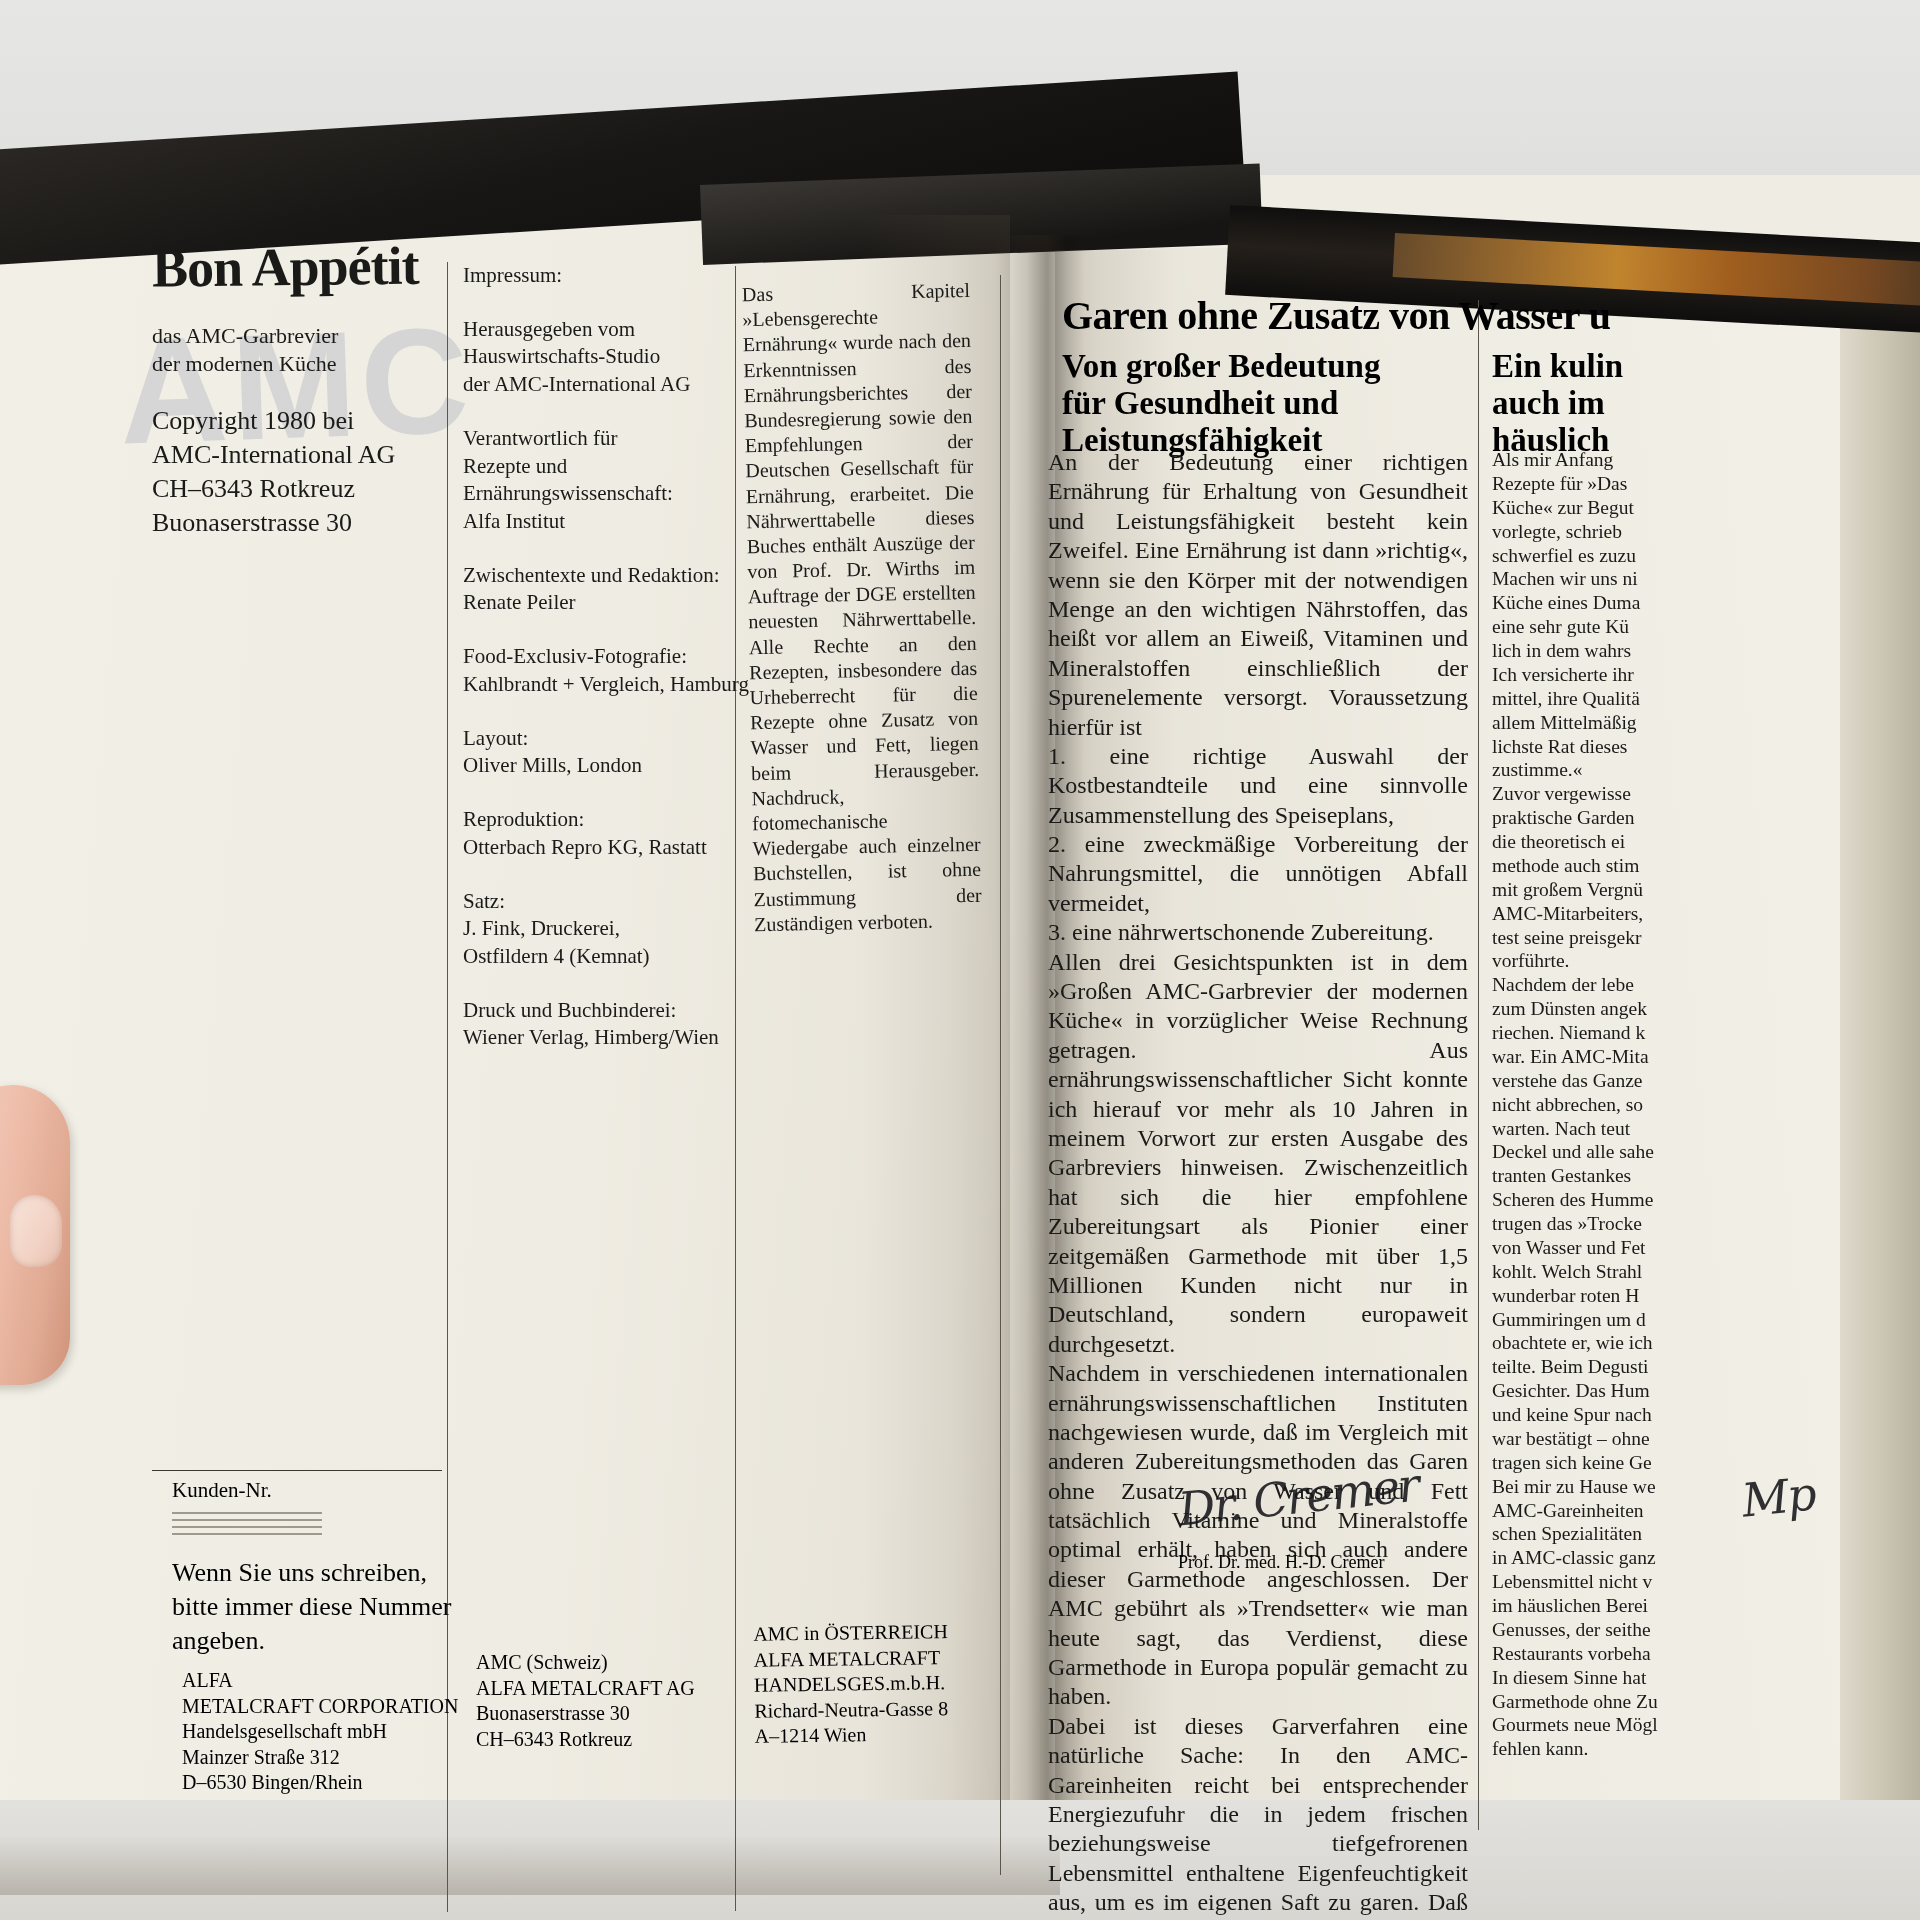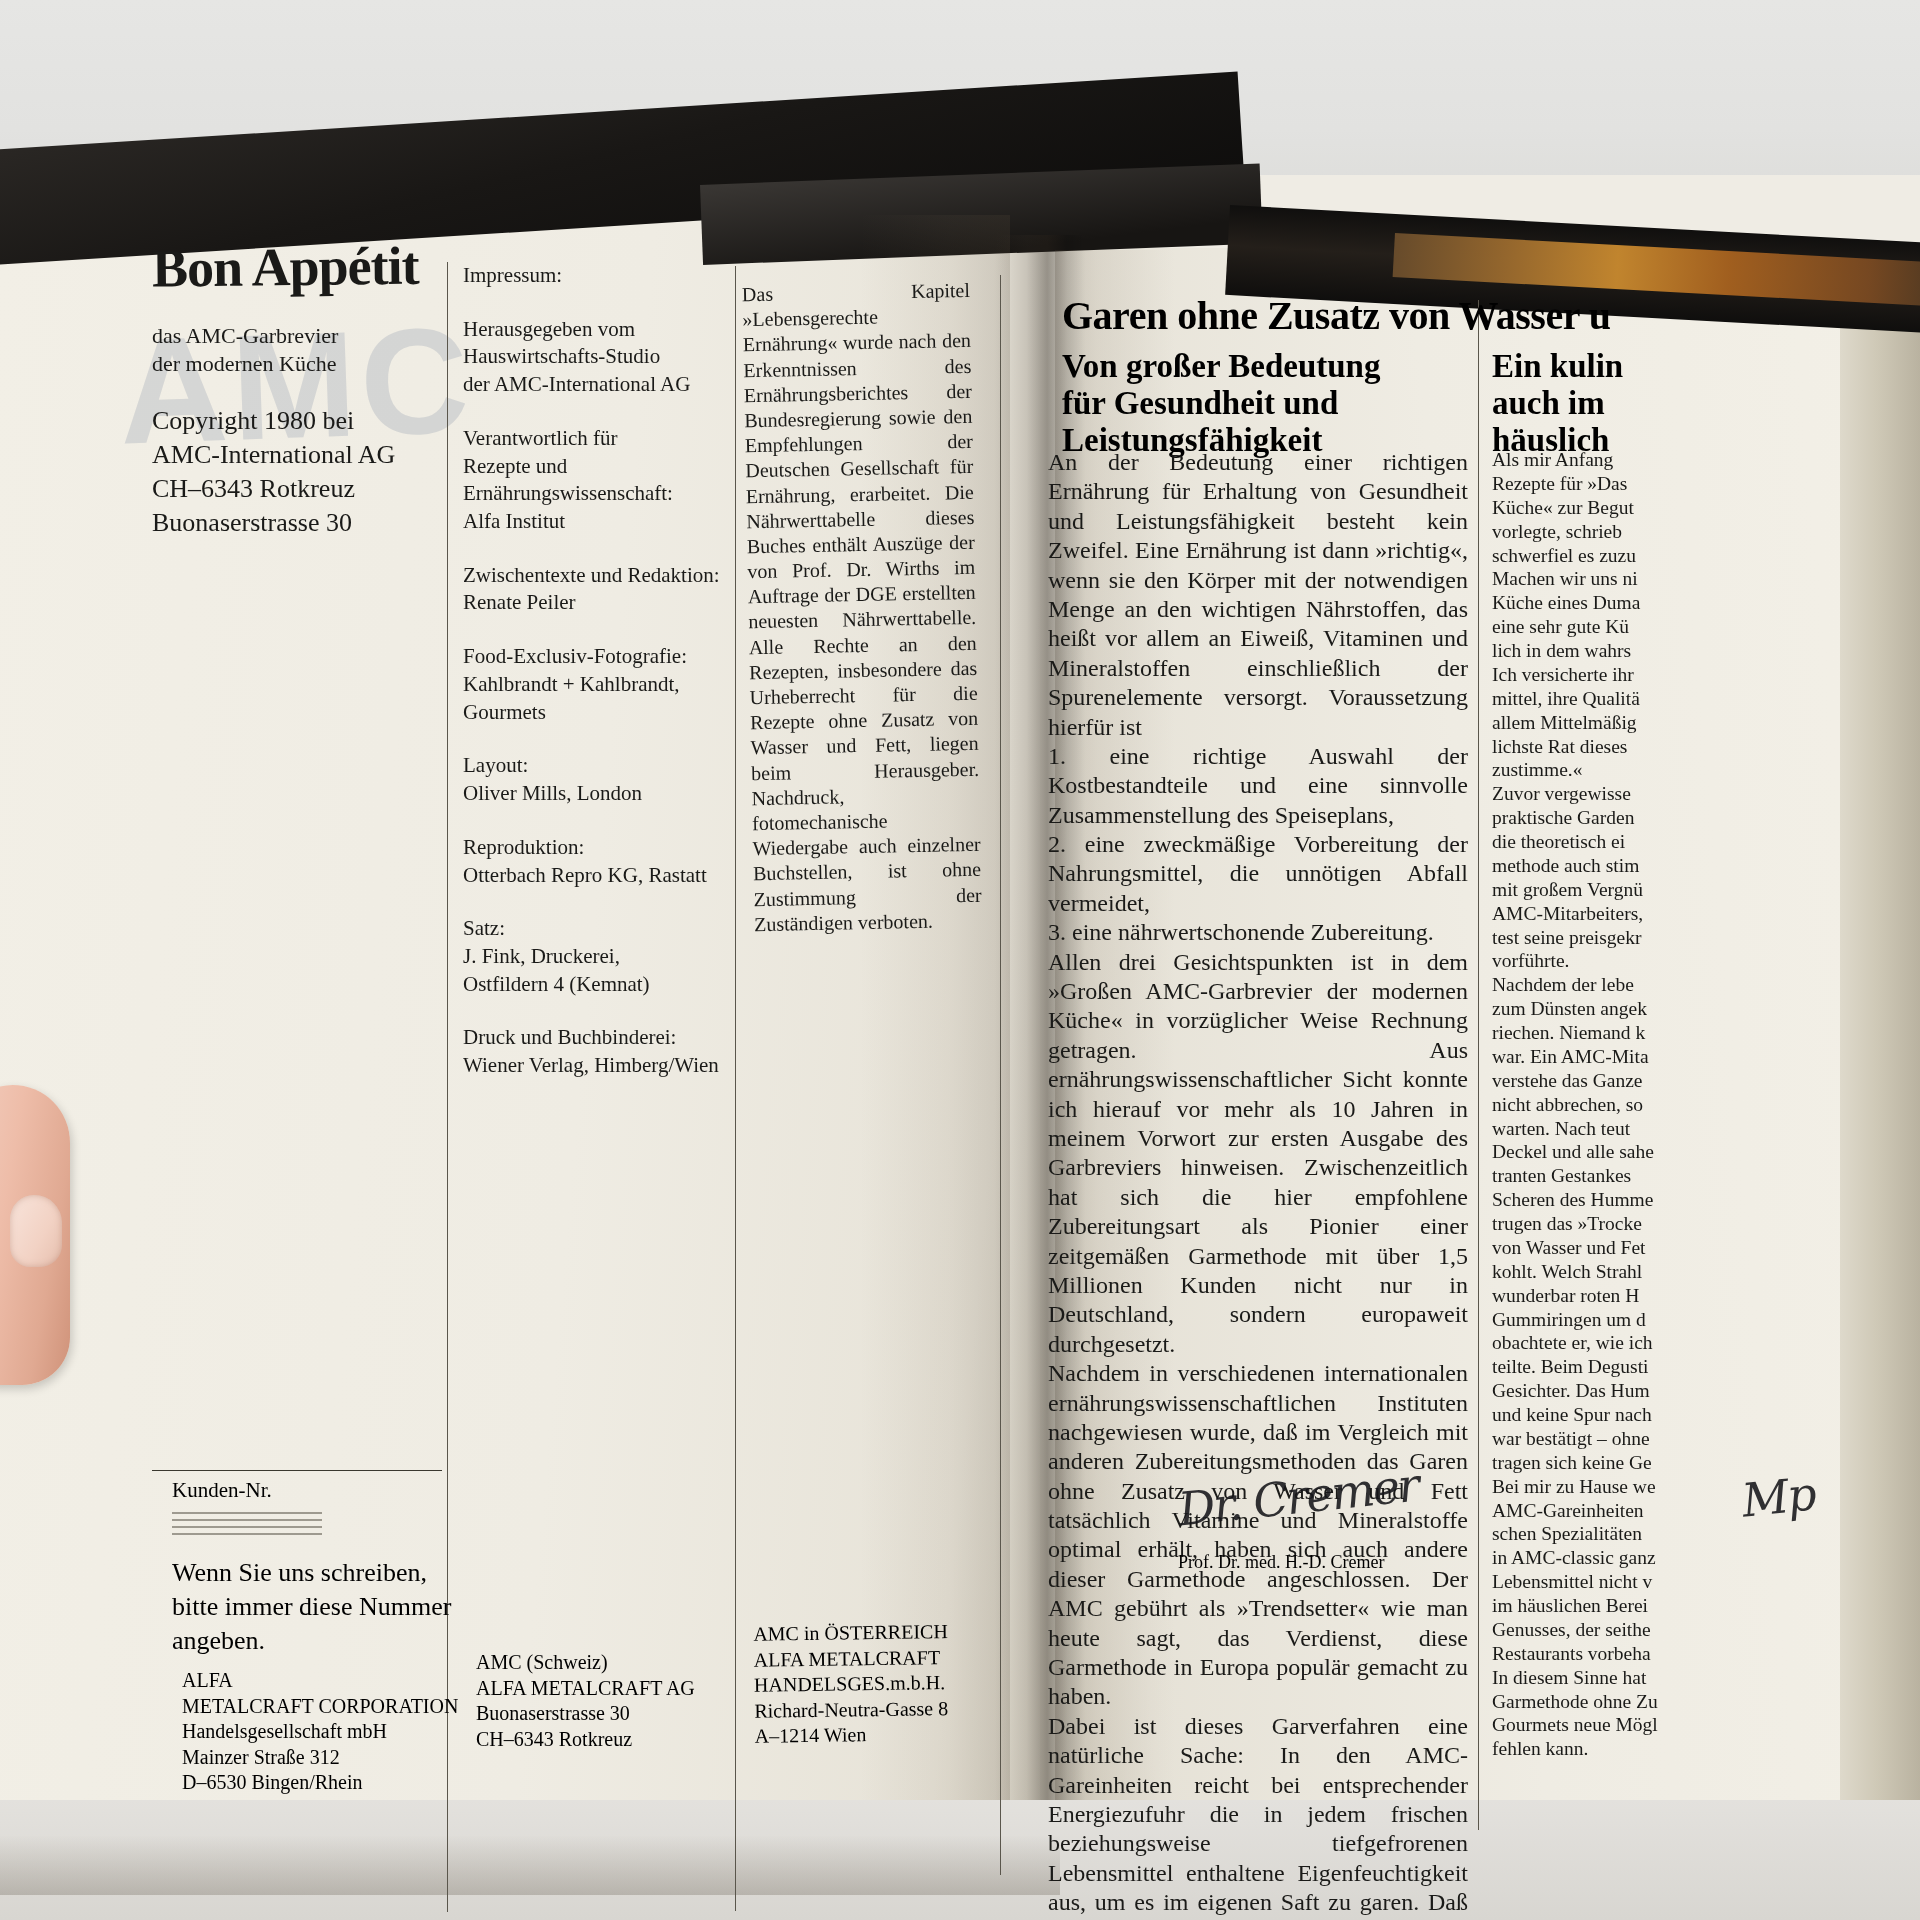--- a/index.html
+++ b/index.html
@@ -302,21 +302,21 @@
     <div class="grp" style="white-space:pre-line;">Herausgegeben vom
 Hauswirtschafts-Studio
 der AMC-International AG</div>
     <div class="grp" style="white-space:pre-line;">Verantwortlich für
 Rezepte und
 Ernährungswissenschaft:
 Alfa Institut</div>
     <div class="grp" style="white-space:pre-line;">Zwischentexte und Redaktion:
 Renate Peiler</div>
     <div class="grp" style="white-space:pre-line;width:300px;">Food-Exclusiv-Fotografie:
-Kahlbrandt + Kahlbrandt, Gourmets</div>
+Kahlbrandt + Vergleich, Hamburg</div>
     <div class="grp" style="white-space:pre-line;margin-top:7px;">Layout:
 Oliver Mills, London</div>
     <div class="grp" style="white-space:pre-line;">Reproduktion:
 Otterbach Repro KG, Rastatt</div>
     <div class="grp" style="white-space:pre-line;">Satz:
 J. Fink, Druckerei,
 Ostfildern 4 (Kemnat)</div>
     <div class="grp" style="white-space:pre-line;">Druck und Buchbinderei:
 Wiener Verlag, Himberg/Wien</div>
   </div>

